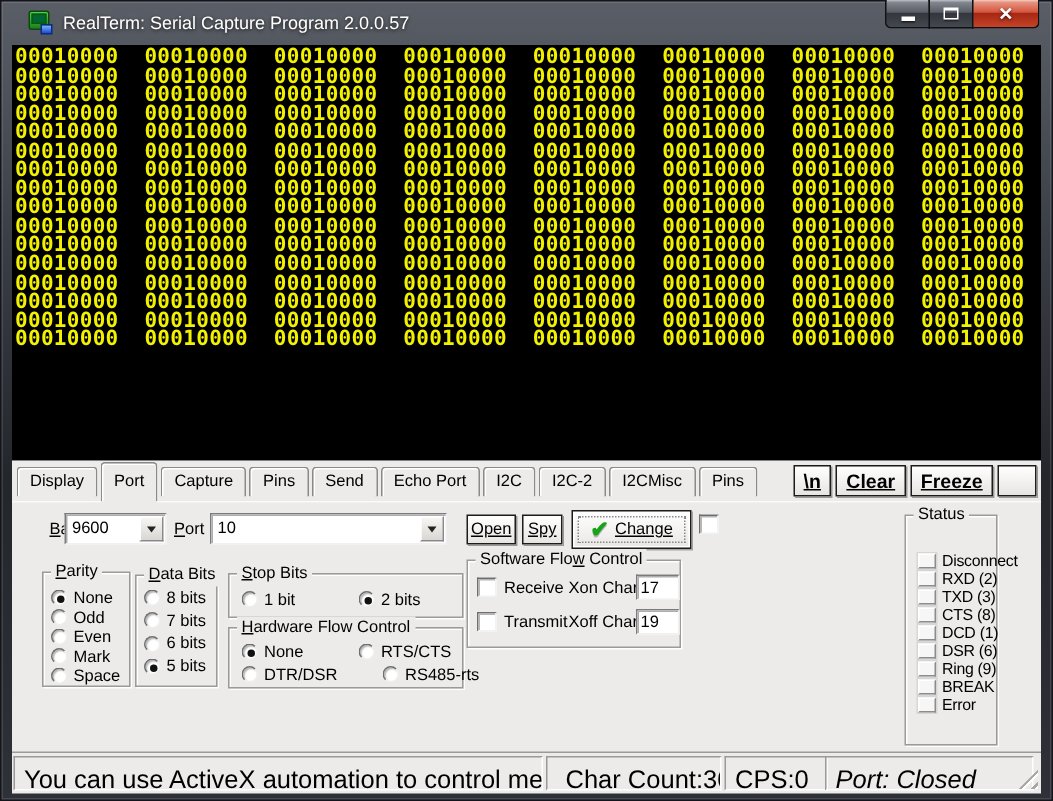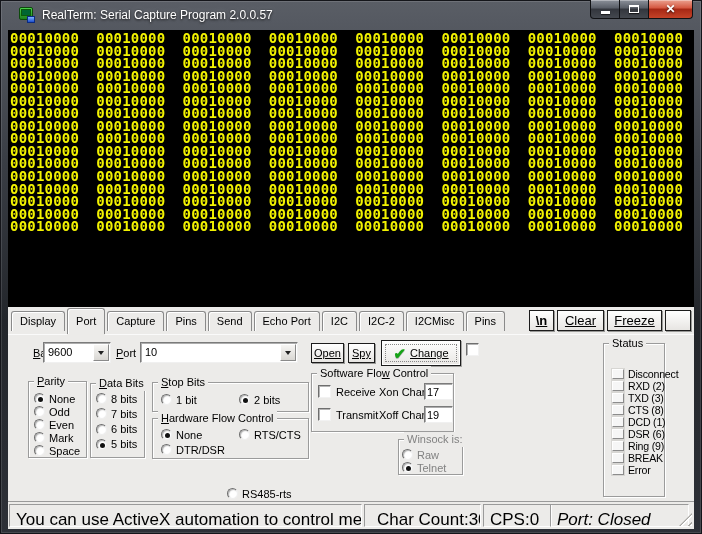--- a/index.html
+++ b/index.html
@@ -32,21 +32,21 @@
   .tline { font-family:"DejaVu Sans Mono", monospace; font-weight:bold; font-size:14px; line-height:12.55px; color:#f2f200; white-space:pre; letter-spacing:.2px; }
   
   .tabstrip { position:absolute; top:307px; left:8px; width:686px; height:27px; background:#ECEBE9; }
   .tabs { position:absolute; left:3px; bottom:0; display:flex; align-items:center; }
   .tab { height:20px; padding:3px 8px 0 8px; font-size:11px; color:#000; background:#ECEBE9;
     border:1px solid #8a8a8a; border-bottom:none; border-radius:3px 3px 0 0; margin-right:2px;
     box-shadow:inset 1px 1px 0 #fff; white-space:nowrap; cursor:default; }
   .tab.active { height:26px; padding-top:6px; position:relative; z-index:3; box-shadow:inset 1px 1px 0 #fff, 0 2px 0 #ECEBE9; }
   .stripbtn { position:absolute; top:3px; height:21px; background:linear-gradient(#ffffff,#e7e5e2);
     border:1px solid #1c1c1c; box-shadow:1px 1px 0 rgba(0,0,0,.35);
-    display:flex; align-items:center; justify-content:center; text-decoration:underline; font-size:13px; color:#000; padding:0; font-family:"Liberation Sans", sans-serif; }
+    display:flex; align-items:center; justify-content:center; text-decoration:underline; font-size:13px; color:#000; padding:0; font-family:"Liberation Sans", sans-serif;font-weight:bold; }
   .btn-n { left:521px; width:25px; font-weight:bold; }
   .btn-clear { left:549px; width:47px; }
   .btn-freeze { left:599px; width:55px; }
   .btn-blank { left:657px; width:26px; text-decoration:none; }
   
   .page { position:absolute; top:334px; left:8px; width:686px; height:168px; background:#ECEBE9;
     border-top:1px solid #fafafa; border-bottom:1px solid #9a9a9a; font-size:11px; }
   .ui-label { position:absolute; font-size:11px; color:#000; white-space:nowrap; }
   .lbl-baud { left:10px; top:12px;padding-left:15px; }
   .lbl-port { left:108px; top:12px; }
@@ -261,21 +261,21 @@
           <span class="rlabel">None</span>
         </div>
       <div class="hcell" style="left:86px; top:9px;">
           <span class="radio"></span>
           <span class="rlabel">RTS/CTS</span>
         </div>
       <div class="hcell" style="left:8px; top:24px;">
           <span class="radio"></span>
           <span class="rlabel">DTR/DSR</span>
         </div>
-      <div class="hcell" style="left:74px; top:24px;margin-top:44px;">
+      <div class="hcell" style="left:102px; top:24px;">
           <span class="radio"></span>
           <span class="rlabel">RS485-rts</span>
         </div>
     </div>
 
     <div class="groupbox grp-swflow">
       <span class="legend">Software Flo<u>w</u> Control</span>
       <div class="swrow" style="top:9px;">
         <span class="checkbox" style="left:6px; top:2px;"></span>
         <span class="swlabel" style="left:24px;">Receive</span>
@@ -283,31 +283,20 @@
         <input class="charinput" style="left: 112px;" value="17">
       </div>
       <div class="swrow" style="top:32px;">
         <span class="checkbox" style="left:6px; top:2px;"></span>
         <span class="swlabel" style="left:24px;">Transmit</span>
         <span class="swlabel" style="left:67px;">Xoff Char:</span>
         <input class="charinput" style="left: 112px;" value="19">
       </div>
     </div>
 
-    <div class="groupbox grp-winsock">
-      <span class="legend disabled">Winsock is:</span>
-      <div class="hcell" style="left:3px; top:8px;">
-          <span class="radio"></span>
-          <span class="rlabel disabled">Raw</span>
-        </div>
-      <div class="hcell" style="left:3px; top:21px;">
-          <span class="radio sel"></span>
-          <span class="rlabel disabled">Telnet</span>
-        </div>
-    </div>
 
     <div class="groupbox grp-status">
       <span class="legend">Status</span>
       <div class="led-rows">
         <div class="led-row">
             <span class="led"></span>
             <span class="led-label">Disconnect</span>
           </div>
         <div class="led-row">
             <span class="led"></span>

